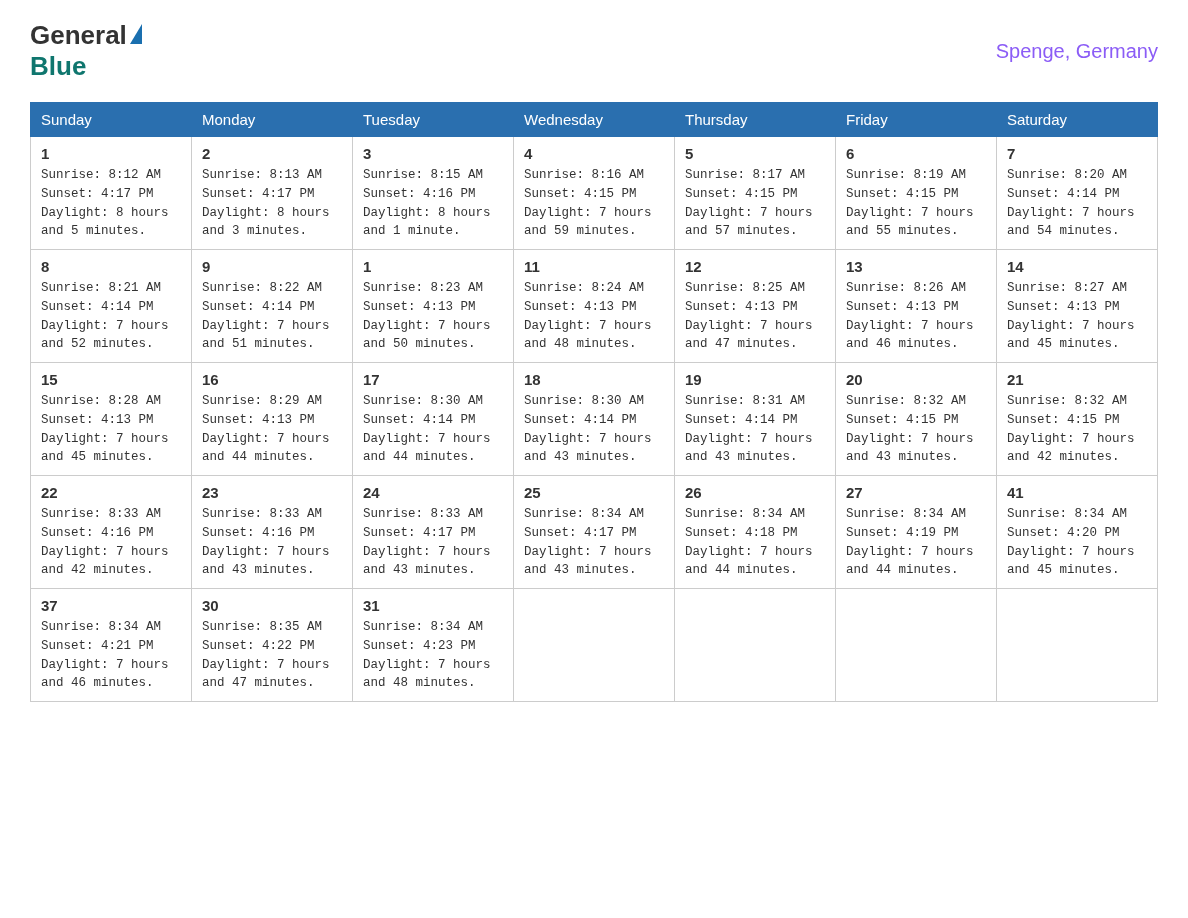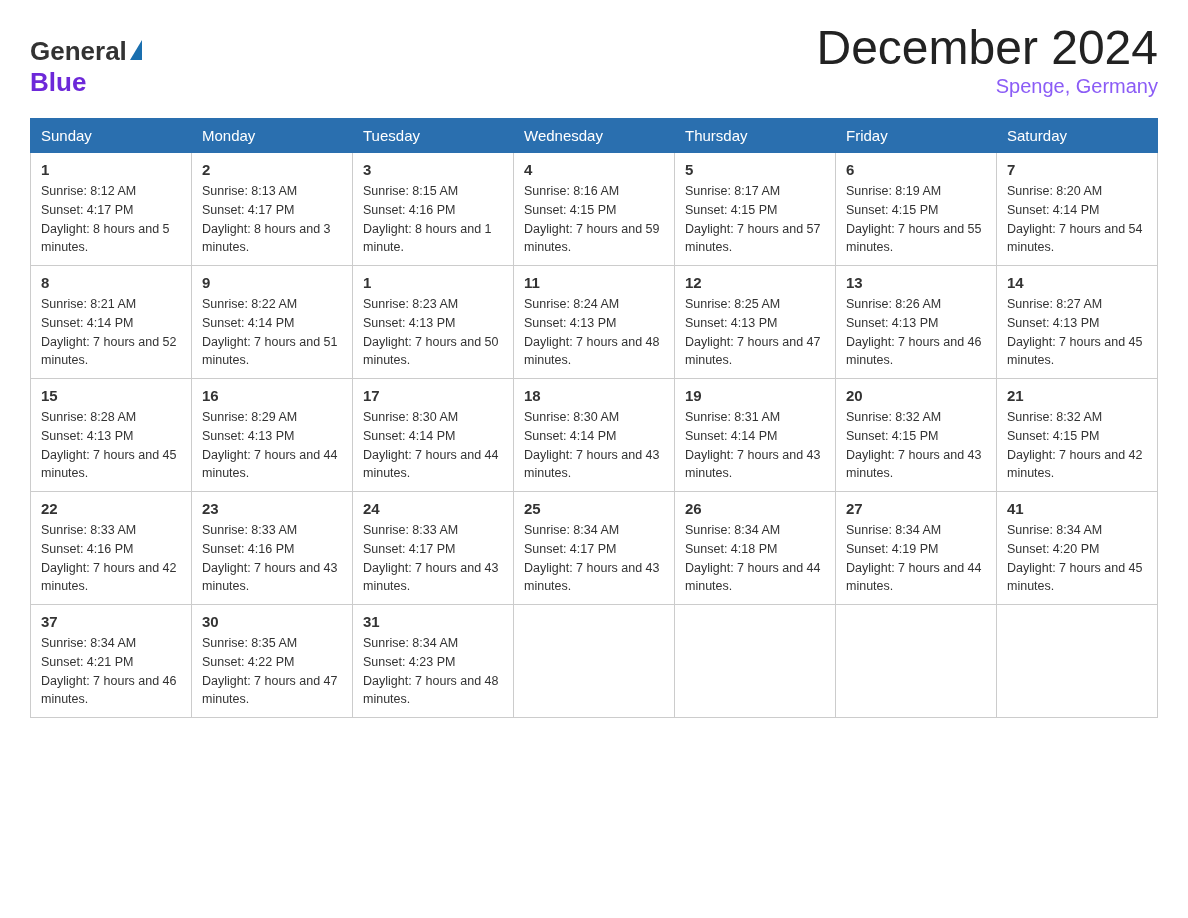--- a/index.html
+++ b/index.html
@@ -6,37 +6,37 @@
     body {
       font-family: Arial, sans-serif;
       background: #fff;
       width: 1188px;
       min-height: 918px;
       padding: 20px 30px;
     }
     .header {
       display: flex;
       justify-content: space-between;
-      align-items: flex-end;
+      align-items: center;
       margin-bottom: 20px;
     }
     .logo {
       display: flex;
       flex-direction: column;
       align-items: flex-start;
     }
     .logo-general {
       font-size: 26px;
       font-weight: bold;
       color: #333;
     }
     .logo-blue {
       font-size: 26px;
       font-weight: bold;
-      color: #6d28d9;
+      color: #0f766e;
       display: flex;
       align-items: center;
     }
     .title-section {
       text-align: right;
     }
     .month-title {
       font-size: 48px;
       font-weight: normal;
       color: #222;
@@ -71,20 +71,21 @@
     .day-num {
       font-size: 15px;
       font-weight: bold;
       display: block;
       margin-bottom: 4px;
     }
     .day-info {
       font-size: 12.5px;
       line-height: 1.5;
       color: #333;
+      font-family: Liberation Mono, monospace;
     }
     tr:nth-child(even) td {
       background-color: #fff;
     }
     tr td {
       background-color: #fff;
     }
     .empty-cell {
       background-color: #fff;
     }
@@ -94,21 +95,20 @@
 
 <div class="header">
   <div class="logo">
     <div style="display:flex; align-items:center;">
       <span class="logo-general">General</span>
       <div style="width:0;height:0;border-left:12px solid transparent;border-right:0px solid transparent;border-bottom:20px solid #1a6faf;margin-left:3px;margin-top:-4px;"></div>
     </div>
     <span class="logo-blue">Blue</span>
   </div>
   <div class="title-section">
-    <div class="month-title">December 2024</div>
     <div class="location">Spenge, Germany</div>
   </div>
 </div>
 
 <table>
   <thead>
     <tr>
       <th>Sunday</th>
       <th>Monday</th>
       <th>Tuesday</th>

